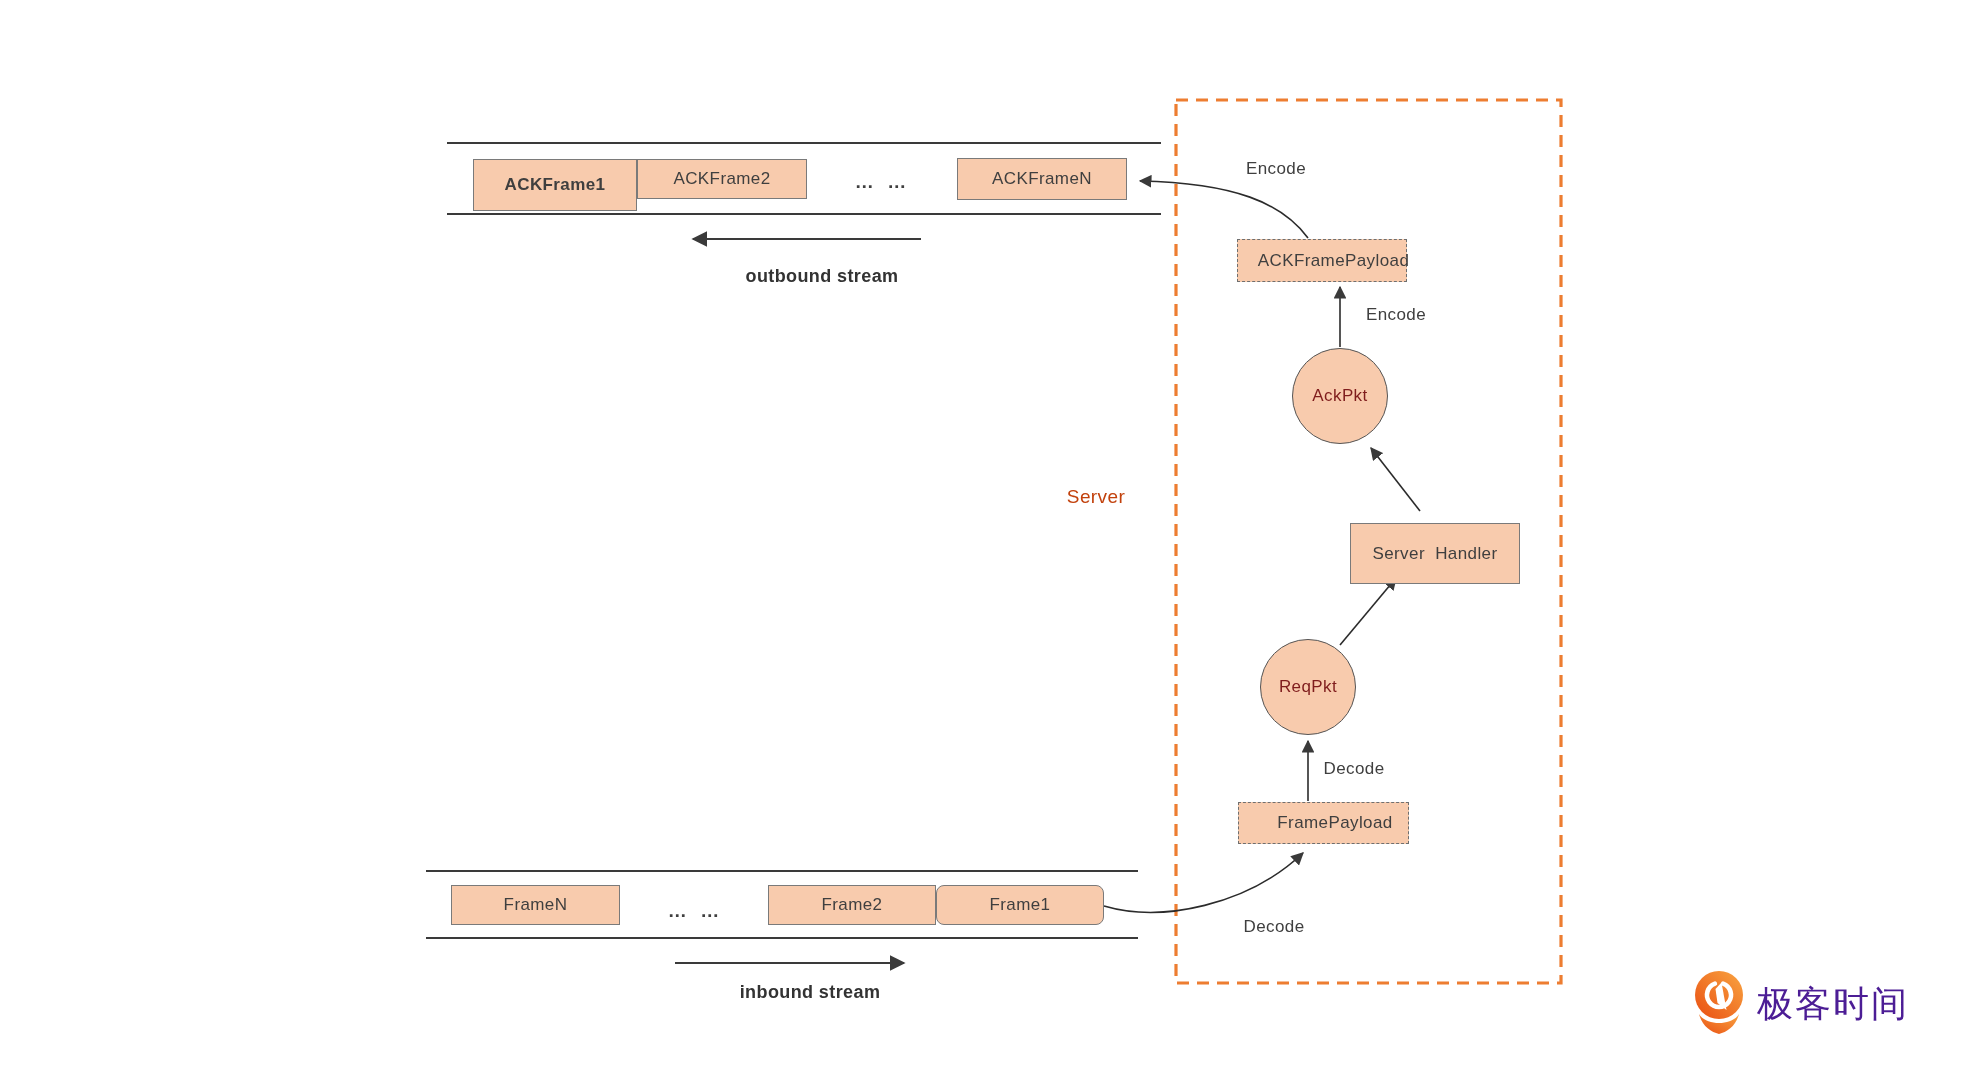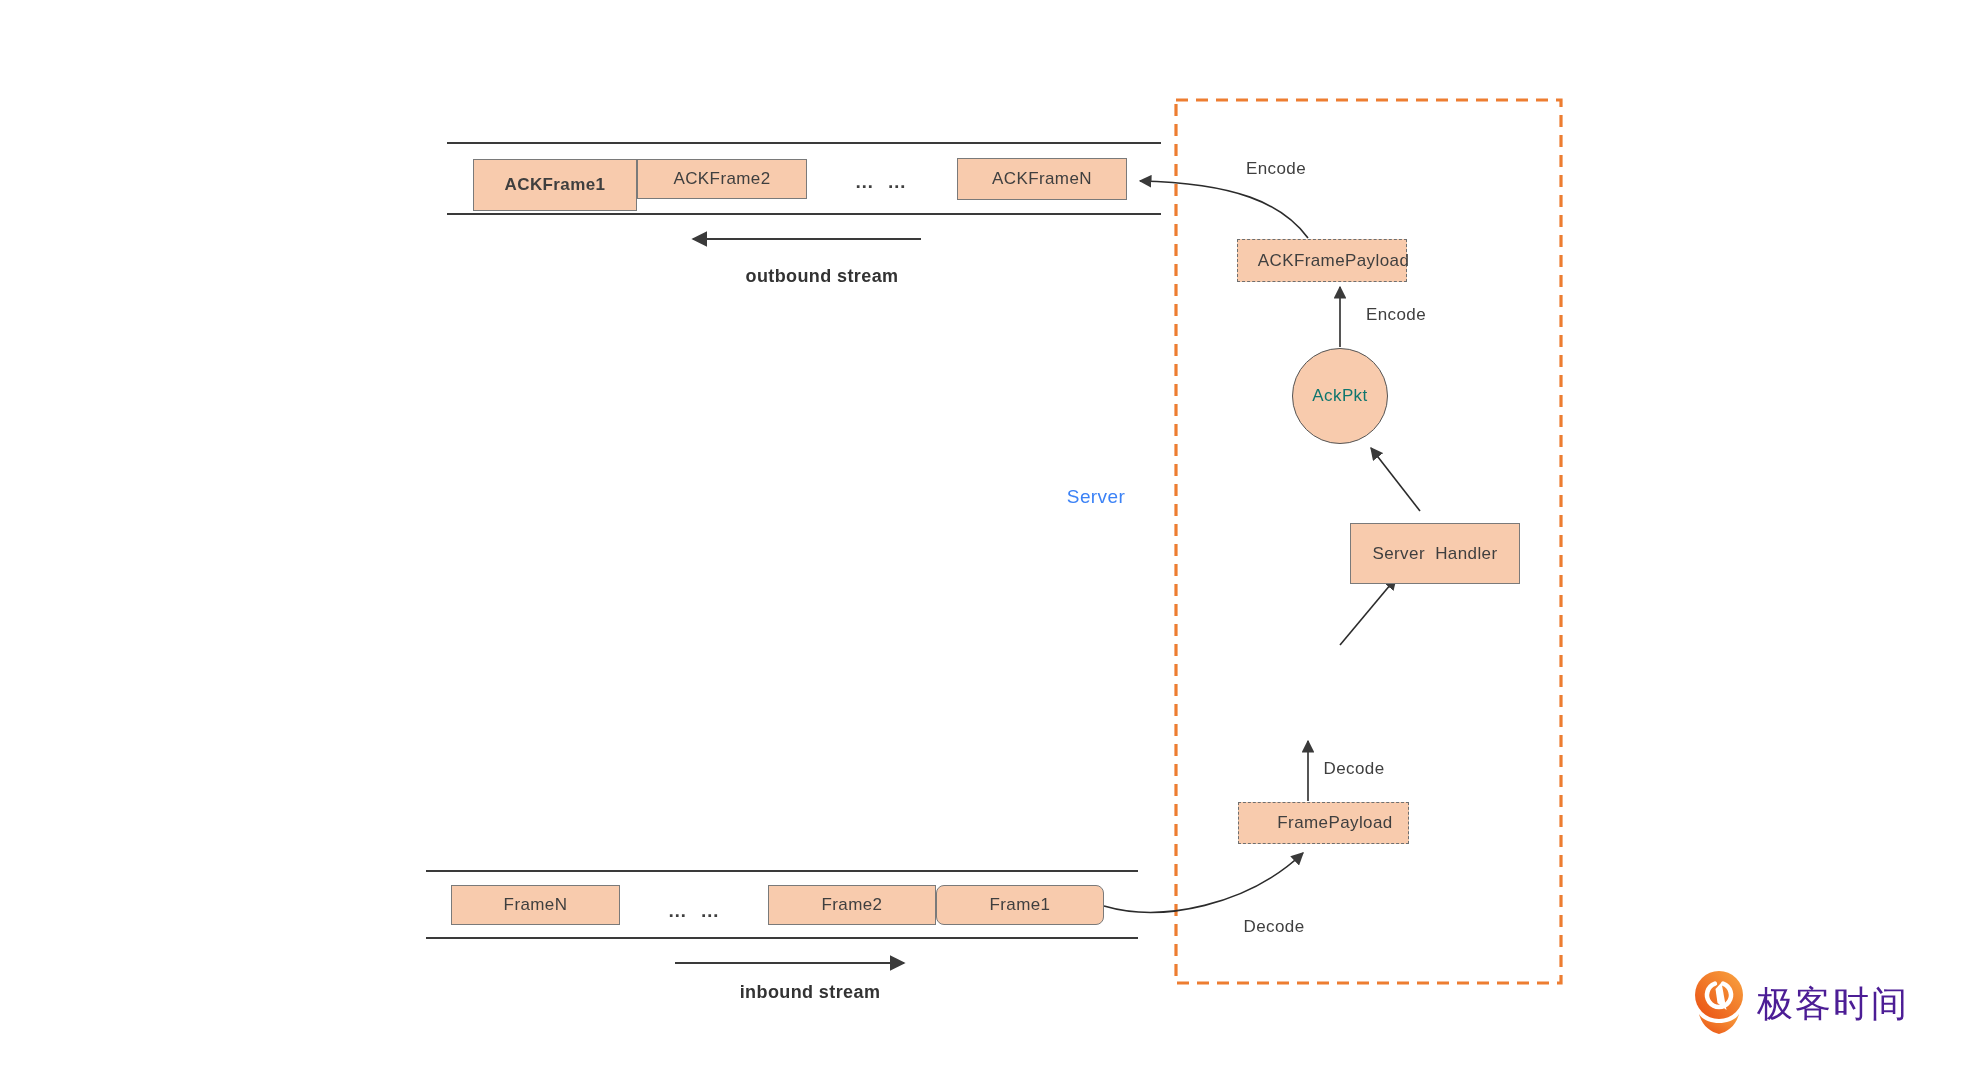--- a/index.html
+++ b/index.html
@@ -9,26 +9,26 @@
   #connector-layer{position:absolute;left:0;top:0;width:1980px;height:1080px;}
 
   .frame-box{position:absolute;display:flex;align-items:center;justify-content:center;
     background:var(--box-fill,#F8CBAD);border:1px solid #7a7a7a;
     font-size:17px;letter-spacing:.4px;color:#3f3f3f;box-sizing:border-box;}
   .payload-box{position:absolute;display:flex;align-items:center;justify-content:center;
     background:var(--box-fill,#F8CBAD);border:1px dashed #6f6f6f;
     font-size:17px;letter-spacing:.4px;color:#3f3f3f;box-sizing:border-box;padding-left:23px;}
   .node-circle{position:absolute;display:flex;align-items:center;justify-content:center;
     background:var(--box-fill,#F8CBAD);border:1px solid #555;border-radius:50%;
-    font-size:17px;letter-spacing:.4px;color:#0f766e;box-sizing:border-box;text-align:right;}
+    font-size:17px;letter-spacing:.4px;color:#7f1d1d;box-sizing:border-box;text-align:right;}
   .edge-label{position:absolute;font-size:17px;letter-spacing:.4px;color:#3f3f3f;
     white-space:nowrap;transform:translate(-50%,-50%);}
   .stream-label{position:absolute;font-size:18px;letter-spacing:.4px;color:#333;
     white-space:nowrap;transform:translate(-50%,-50%);font-weight:bold;}
-  .server-label{position:absolute;font-size:19px;letter-spacing:.4px;color:#3b82f6;
+  .server-label{position:absolute;font-size:19px;letter-spacing:.4px;color:#c2410c;
     white-space:nowrap;transform:translate(-50%,-50%);}
   .dots{position:absolute;font-size:19px;font-weight:bold;color:#3f3f3f;
     white-space:pre;transform:translate(-50%,-50%);letter-spacing:1px;}
   .pre{white-space:pre;margin-top:12px;}
 
   
   #ackframe1-box{left:473px;top:159px;width:164px;height:52px;font-weight:bold;}
   #ackframe2-box{left:637px;top:159px;width:170px;height:40px;}
   #ackframen-box{left:957px;top:158px;width:170px;height:42px;}
   #framen-box{left:451px;top:885px;width:169px;height:40px;}
@@ -102,20 +102,21 @@
   <div class="frame-box" id="framen-box">FrameN</div>
   <div class="dots" id="ellipsis-bottom">…  …</div>
   <div class="frame-box" id="frame2-box">Frame2</div>
   <div class="frame-box" id="frame1-box">Frame1</div>
   <div class="stream-label" id="inbound-stream-label">inbound stream</div>
 
   <div class="server-label" id="server-label">Server</div>
   <div class="payload-box" id="ack-frame-payload-box">ACKFramePayload</div>
   <div class="node-circle" id="ack-pkt-node">AckPkt</div>
   <div class="frame-box pre" id="server-handler-box">Server  Handler</div>
+  <div class="node-circle" id="req-pkt-node">ReqPkt</div>
   <div class="payload-box" id="frame-payload-box">FramePayload</div>
 
   <div class="edge-label" id="encode-label-top">Encode</div>
   <div class="edge-label" id="encode-label-mid">Encode</div>
   <div class="edge-label" id="decode-label-mid">Decode</div>
   <div class="edge-label" id="decode-label-bottom">Decode</div>
 
   <div id="geektime-logo">
     <svg width="52" height="68" viewBox="0 0 52 68">
       <circle cx="26" cy="25" r="24" fill="url(#logoGrad)"></circle>

